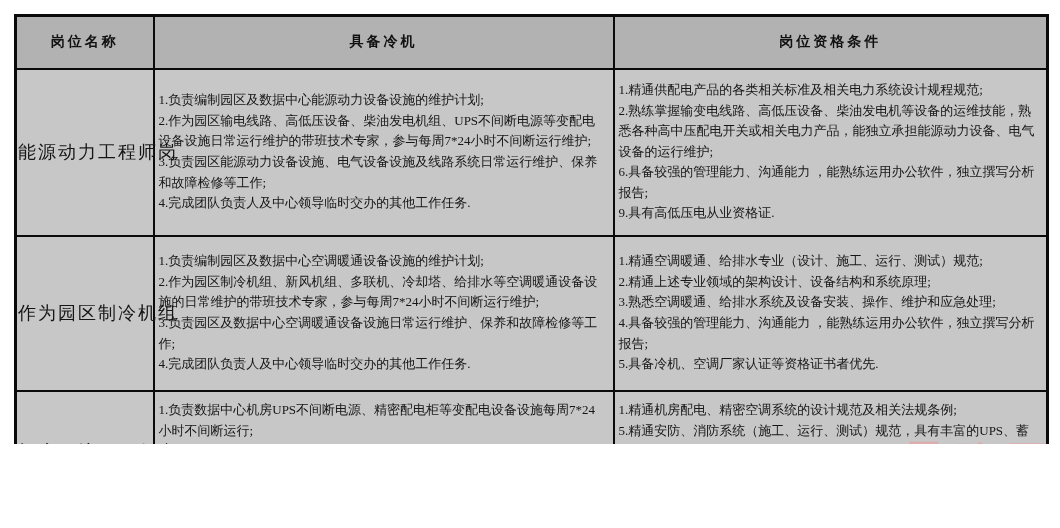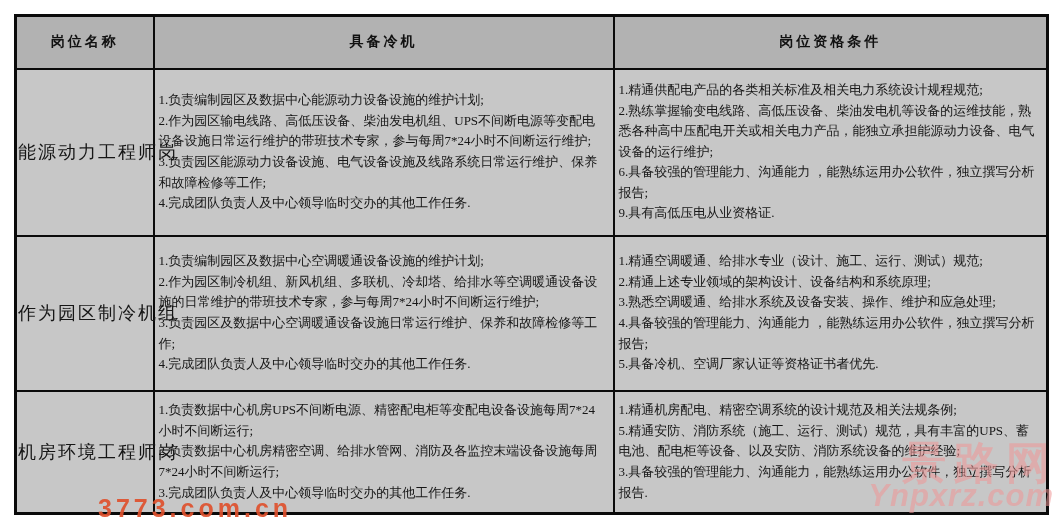--- a/index.html
+++ b/index.html
@@ -11,21 +11,21 @@
     --wm-pink:rgba(238,150,150,0.55);
   }
   html,body{margin:0;padding:0;}
   body{
     font-family:"Liberation Serif","DejaVu Serif",serif;
     background:#ffffff;
   }
   .page{
     position:relative;
     width:1060px;
-    height:528px;
+    height:444px;
     background:#ffffff;
     overflow:hidden;
   }
   table.job-table{
     position:absolute;
     left:14px; top:14px;
     width:1032px; height:501px;
     border-collapse:collapse;
     table-layout:fixed;
     border:3px solid var(--border);

